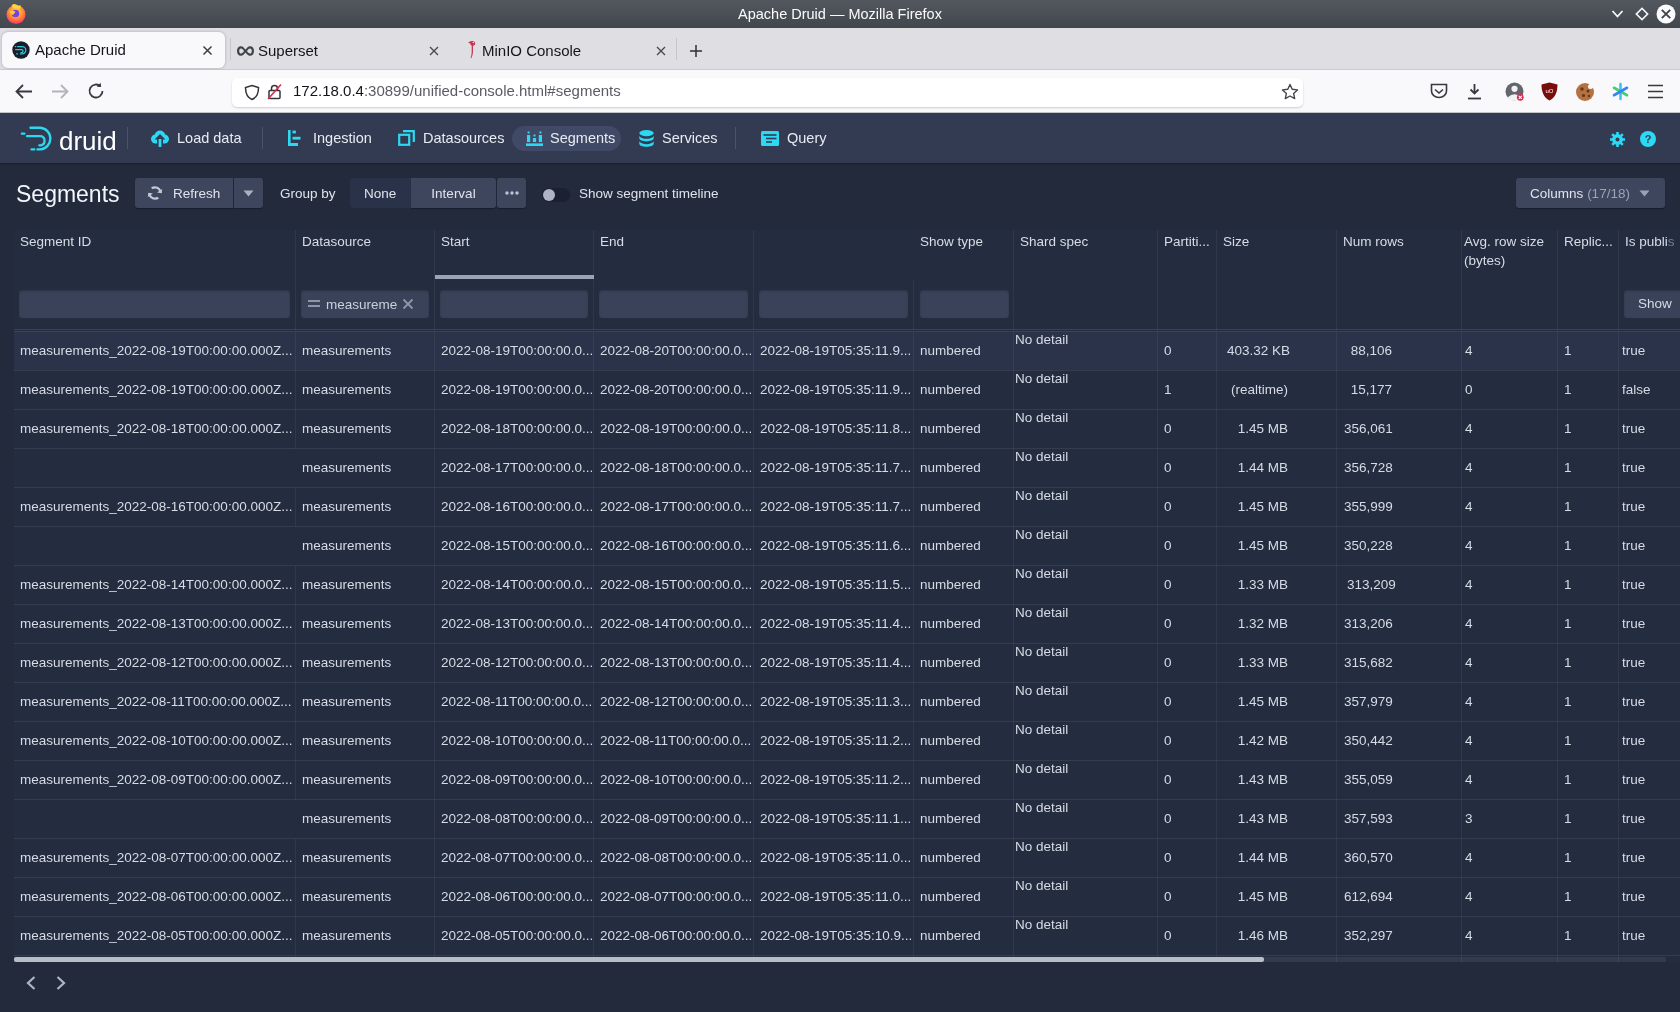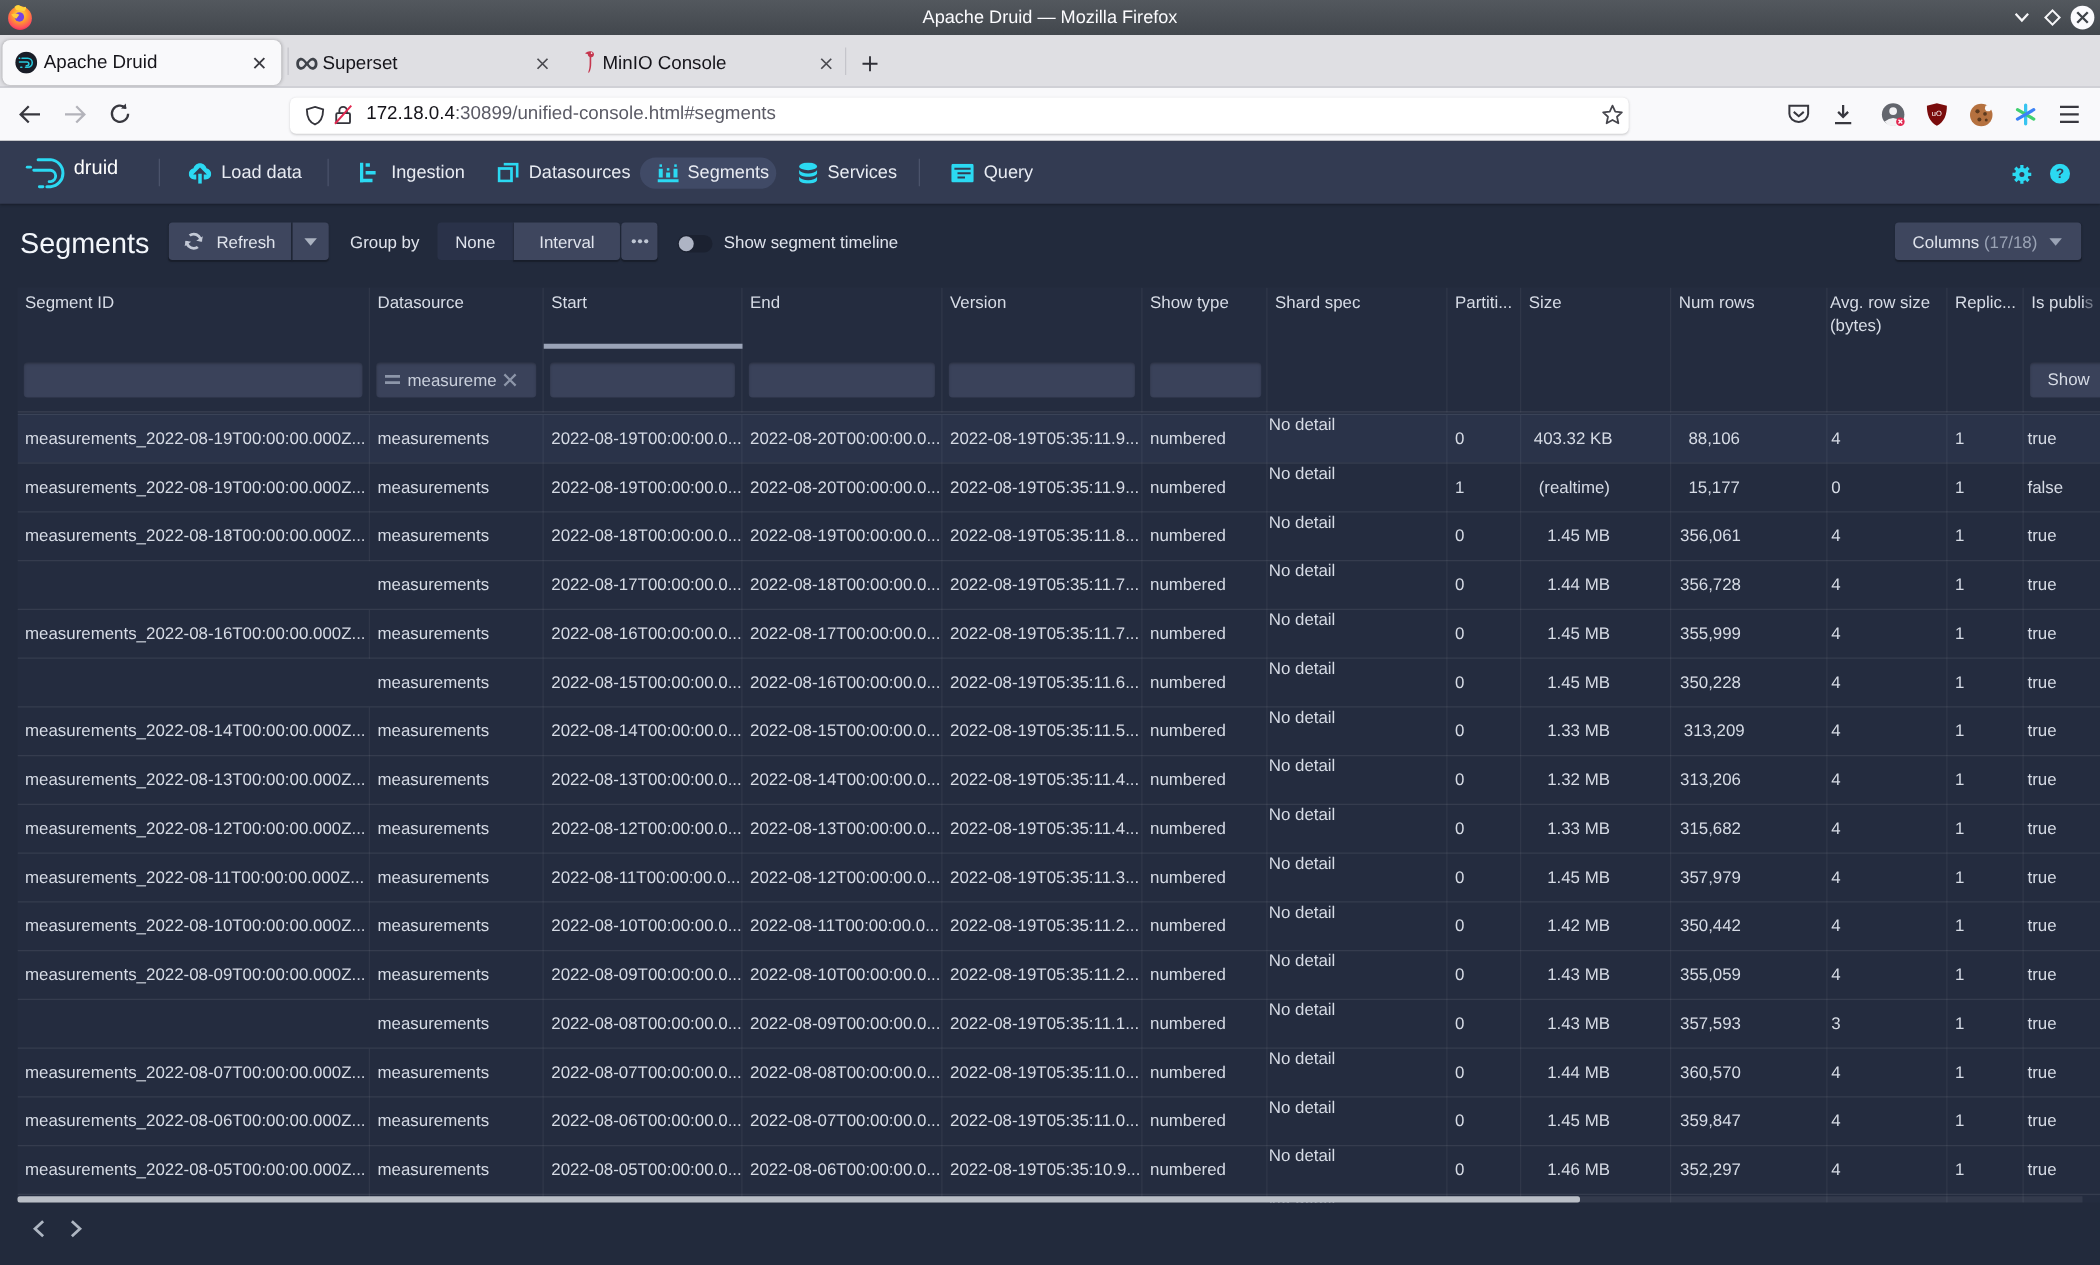--- a/index.html
+++ b/index.html
@@ -190,21 +190,21 @@
 <div class="druid">
 <div class="dnav">
  <svg class="abs" style="left:20px;top:12px" width="34" height="27" viewBox="0 0 34 27">
   <g stroke="#2bd9f2" fill="none" stroke-linecap="round">
    <path d="M10.5 2.7 H20.5 A10.9 10.9 0 0 1 20.5 24.4 H17.5" stroke-width="2.4"></path>
    <path d="M1.8 8.7 H4.4" stroke-width="2.3"></path>
    <path d="M7 11.2 H20.5 A4.6 4.6 0 0 1 20.7 20.3 H19.3" stroke-width="2.3"></path>
    <path d="M11.5 24.4 H14.3" stroke-width="2.3"></path>
   </g>
       </svg>
- <span class="abs" style="left:59px;top:13px;font-size:16px;color:#fff;letter-spacing:0px;">druid</span>
+ <span class="abs" style="left:59px;top:13px;font-size:26px;color:#fff;letter-spacing:0px;">druid</span>
  <div class="nav-sep" style="left:127px"></div>
  <div class="nav-item" style="left:151px">
   <svg width="18" height="17" viewBox="0 0 18 17" style="margin-right:8px">
    <path d="M9 0.5 C11.5 0.5 13.6 2.2 14.2 4.5 C16.3 5 18 6.8 18 9 C18 11.5 16 13.5 13.5 13.5 H12 V9.6 L14.5 9.6 L9 4 L3.5 9.6 L6 9.6 V13.5 H4.5 C2 13.5 0 11.5 0 9 C0 6.8 1.7 5 3.8 4.5 C4.4 2.2 6.5 0.5 9 0.5 Z" fill="#2bd9f2"></path>
    <rect x="7.6" y="9" width="2.8" height="8" fill="#2bd9f2"></rect>
         </svg>
   <span>Load data</span>
       </div>
  <div class="nav-sep" style="left:262px"></div>
  <div class="nav-item" style="left:288px">
@@ -315,21 +315,20 @@
  <svg width="11" height="7" viewBox="0 0 11 7" style="margin-left:9px">
         <path d="M0.5 0.5 H10.5 L5.5 6.5 Z" fill="#9aa3b5"></path>
       </svg>
     </div>
 <div class="tbl">
       <div class="hrow">
         <div class="hcell" style="left:0px;width:282px">Segment ID</div>
         <div class="hcell" style="left:282px;width:139px">Datasource</div>
         <div class="hcell" style="left:421px;width:159px">Start<div class="sortline" style="width:159px"></div></div>
         <div class="hcell" style="left:580px;width:160px">End</div>
-        <div class="hcell" style="left:740px;width:160px">Version</div>
         <div class="hcell" style="left:900px;width:100px">Show type</div>
         <div class="hcell" style="left:1000px;width:144px">Shard spec</div>
         <div class="hcell" style="left:1144px;width:59px">Partiti...</div>
         <div class="hcell" style="left:1203px;width:120px">Size</div>
         <div class="hcell" style="left:1323px;width:125px">Num rows</div>
         <div class="hcell" style="left:1448px;width:96px">
           <span style="display:block;margin-left:-4px">Avg. row size<br>(bytes)</span>
         </div>
         <div class="hcell" style="left:1544px;width:61px">Replic...</div>
         <div class="hcell" style="left:1605px;width:95px">Is publi<span style="opacity:.45">s</span></div>
@@ -581,21 +580,21 @@
       <div class="drow" style="top:647px;">
         <div class="dcell" style="left:0px;width:282px">measurements_2022-08-06T00:00:00.000Z...</div>
         <div class="dcell" style="left:282px;width:139px">measurements</div>
         <div class="dcell" style="left:421px;width:159px">2022-08-06T00:00:00.0...</div>
         <div class="dcell" style="left:580px;width:160px">2022-08-07T00:00:00.0...</div>
         <div class="dcell" style="left:740px;width:160px">2022-08-19T05:35:11.0...</div>
         <div class="dcell" style="left:900px;width:100px">numbered</div>
         <div class="dcell" style="left:1000px;width:144px;line-height:13px;padding-top:1px;padding-left:1px;">No detail</div>
         <div class="dcell" style="left:1144px;width:59px">0</div>
         <div class="dcell" style="left:1203px;width:120px"><span style="display:inline-block;width:61px;text-align:right;margin-left:4px">1.45 MB</span></div>
-        <div class="dcell" style="left:1323px;width:125px"><span style="display:inline-block;width:48px;text-align:right;margin-left:1px">359,847</span></div>
+        <div class="dcell" style="left:1323px;width:125px"><span style="display:inline-block;width:48px;text-align:right;margin-left:1px">612,694</span></div>
         <div class="dcell" style="left:1448px;width:96px;padding-left:3px">4</div>
         <div class="dcell" style="left:1544px;width:61px">1</div>
         <div class="dcell" style="left:1605px;width:95px;padding-left:3px">true</div>
       </div>
       <div class="drow" style="top:686px;">
         <div class="dcell" style="left:0px;width:282px">measurements_2022-08-05T00:00:00.000Z...</div>
         <div class="dcell" style="left:282px;width:139px">measurements</div>
         <div class="dcell" style="left:421px;width:159px">2022-08-05T00:00:00.0...</div>
         <div class="dcell" style="left:580px;width:160px">2022-08-06T00:00:00.0...</div>
         <div class="dcell" style="left:740px;width:160px">2022-08-19T05:35:10.9...</div>

